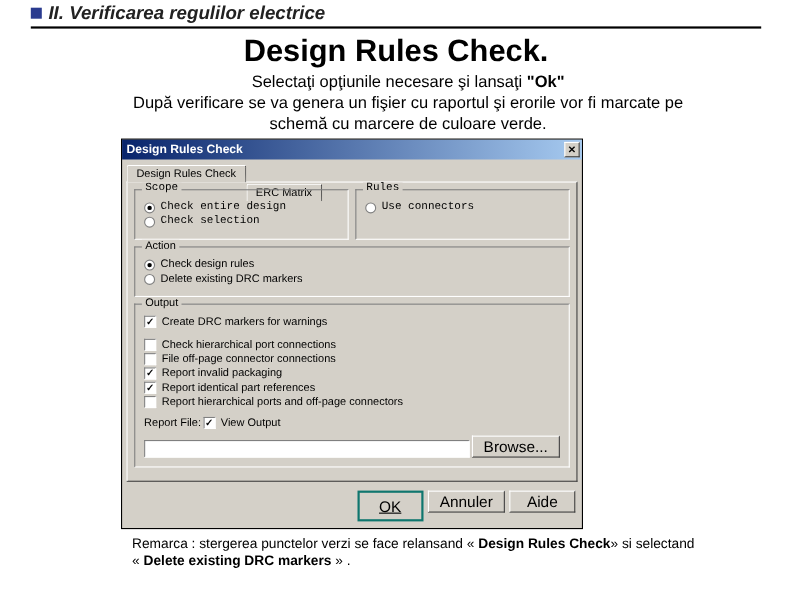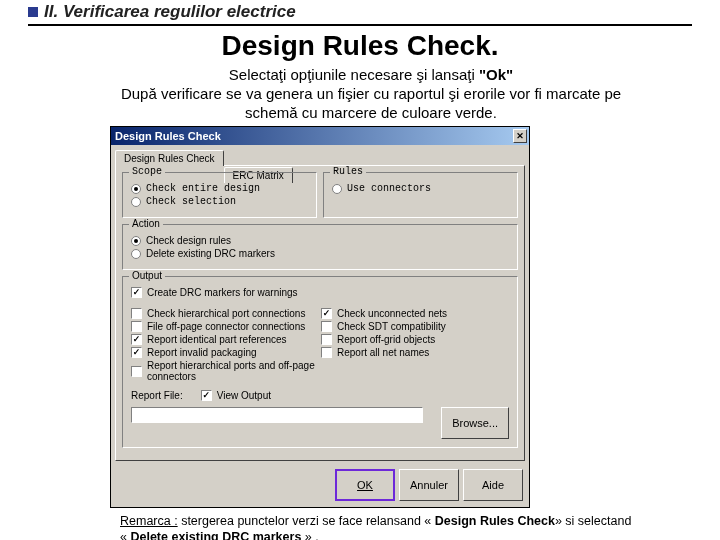--- a/index.html
+++ b/index.html
@@ -23,27 +23,27 @@
   .row2 { display: flex; gap: 6px; font-family: Liberation Mono, monospace; }
   .group { border: 1px solid; border-color: #808080 #fff #fff #808080; padding: 8px 8px 8px 8px; position: relative; margin-bottom: 6px; flex: 1; }
   .group-title { position: absolute; top: -7px; left: 6px; background: #d4d0c8; padding: 0 3px; font-size: 10px; }
   .radio-row, .check-row { display: flex; align-items: center; margin: 2px 0; font-size: 10px; }
   .radio { width: 10px; height: 10px; border-radius: 50%; background: #fff; border: 1px solid #808080; margin-right: 5px; display: flex; align-items: center; justify-content: center; flex-shrink: 0; }
   .radio.sel::after { content: ""; width: 4px; height: 4px; background: #000; border-radius: 50%; }
   .check { width: 11px; height: 11px; background: #fff; border: 1px solid; border-color: #808080 #fff #fff #808080; margin-right: 5px; display: flex; align-items: center; justify-content: center; font-size: 9px; line-height: 1; flex-shrink: 0; }
   .check.sel::after { content: "✓"; color: #000; font-weight: bold; }
   .report-cols { display: flex; gap: 2px; }
   .report-col { flex: 1; }
-  .report-bottom { display: flex; align-items: flex-start; gap: 18px; margin-top: 6px; }
+  .report-bottom { display: flex; align-items: flex-end; gap: 2px; margin-top: 6px; }
   .file-input { flex: 1; height: 16px; background: #fff; border: 1px solid; border-color: #808080 #fff #fff #808080; }
-  .btn { height: 32px; padding: 0 10px; background: #d4d0c8; border: 1px solid; border-color: #fff #404040 #404040 #fff; font-size: 11px; display: inline-flex; align-items: center; justify-content: center; min-width: 60px; }
-  .btn.default { border: 2px solid #6d28d9; padding: 12px 9px; text-decoration: underline; }
+  .btn { height: 20px; padding: 0 10px; background: #d4d0c8; border: 1px solid; border-color: #fff #404040 #404040 #fff; font-size: 14px; display: inline-flex; align-items: center; justify-content: center; min-width: 60px; }
+  .btn.default { border: 2px solid #0f766e; padding: 12px 9px; text-decoration: underline; }
   .dlg-buttons { display: flex; justify-content: flex-end; gap: 4px; padding: 4px 6px 6px 6px; }
   .remark { font-size: 12.5px; margin: 6px 60px 0 92px; line-height: 1.25; }
-  .remark-label { text-decoration: underline; }
+  .remark-label { }
 </style>
 </head>
 <body>
 
 <div class="page">
   <div class="header-row">
     <div class="bullet"></div>
     <div class="section-title">II. Verificarea regulilor electrice</div>
   </div>
   <div class="hr"></div>
@@ -111,47 +111,29 @@
             <div class="check-row">
                 <div class="check"></div>
                 <span>Check hierarchical port connections</span>
               </div>
             <div class="check-row">
                 <div class="check"></div>
                 <span>File off-page connector connections</span>
               </div>
             <div class="check-row">
                 <div class="check sel"></div>
-                <span>Report identical part references</span>
+                <span>Report invalid packaging</span>
               </div>
             <div class="check-row">
                 <div class="check sel"></div>
-                <span>Report invalid packaging</span>
+                <span>Report identical part references</span>
               </div>
             <div class="check-row">
                 <div class="check"></div>
                 <span>Report hierarchical ports and off-page connectors</span>
-              </div>
-          </div>
-          <div class="report-col">
-            <div class="check-row">
-                <div class="check sel"></div>
-                <span>Check unconnected nets</span>
-              </div>
-            <div class="check-row">
-                <div class="check"></div>
-                <span>Check SDT compatibility</span>
-              </div>
-            <div class="check-row">
-                <div class="check"></div>
-                <span>Report off-grid objects</span>
-              </div>
-            <div class="check-row">
-                <div class="check"></div>
-                <span>Report all net names</span>
               </div>
           </div>
         </div>
         <div class="report-bottom">
           <span>Report File:</span>
           <div class="check-row" style="margin:0">
               <div class="check sel"></div>
               <span>View Output</span>
             </div>
         </div>

